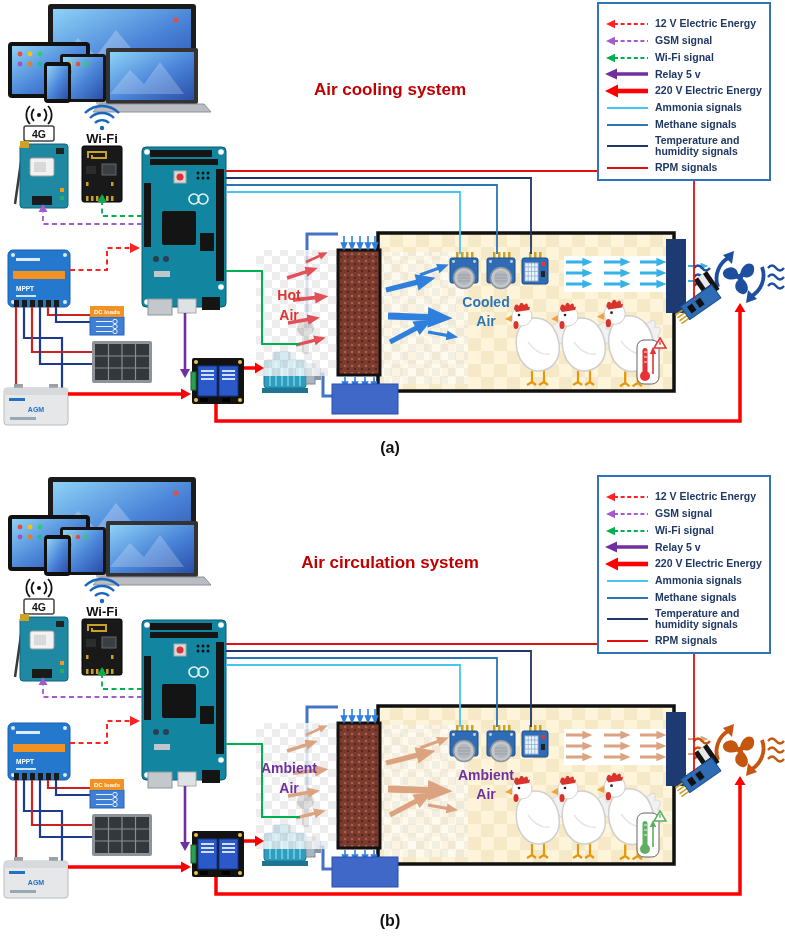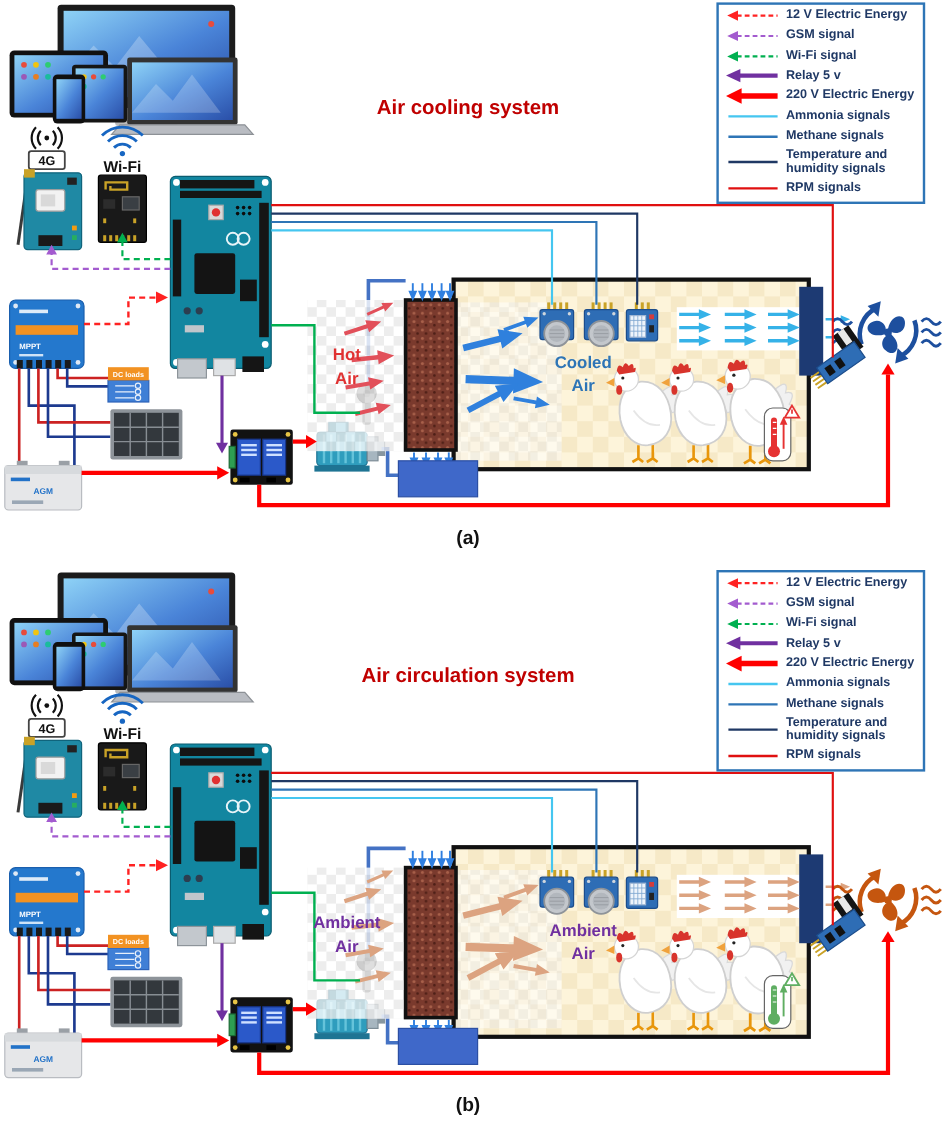--- a/index.html
+++ b/index.html
@@ -1,21 +1,21 @@
 <!DOCTYPE html>
 <html><head>
 <meta charset="utf-8">
 <style>
   html,body{margin:0;padding:0;background:#fff}
   .page{position:relative;width:785px;height:945px;background:#fff;overflow:hidden;
         font-family:"Liberation Sans",sans-serif}
   .panel{position:absolute;left:0;width:785px;height:473px}
   .panel svg.scene{display:block}
   .legend{position:absolute;left:597px;top:2px;width:174px;box-sizing:border-box;
-          border:2px solid #2e75b6;background:#fff;padding:2px 6px 4px;
+          border:2px solid #2e75b6;background:#fff;padding:13px 6px 4px;
           display:flex;flex-direction:column;gap:2.8px}
   .lrow{display:flex;align-items:center;gap:6px}
   .lrow svg{flex:0 0 auto}
   .ltext{font-size:10.5px;font-weight:bold;color:#1f3864;line-height:1.12}
   text{font-family:"Liberation Sans",sans-serif}
 </style>
 </head>
 <body>
 
 <svg width="0" height="0" style="position:absolute" aria-hidden="true">

